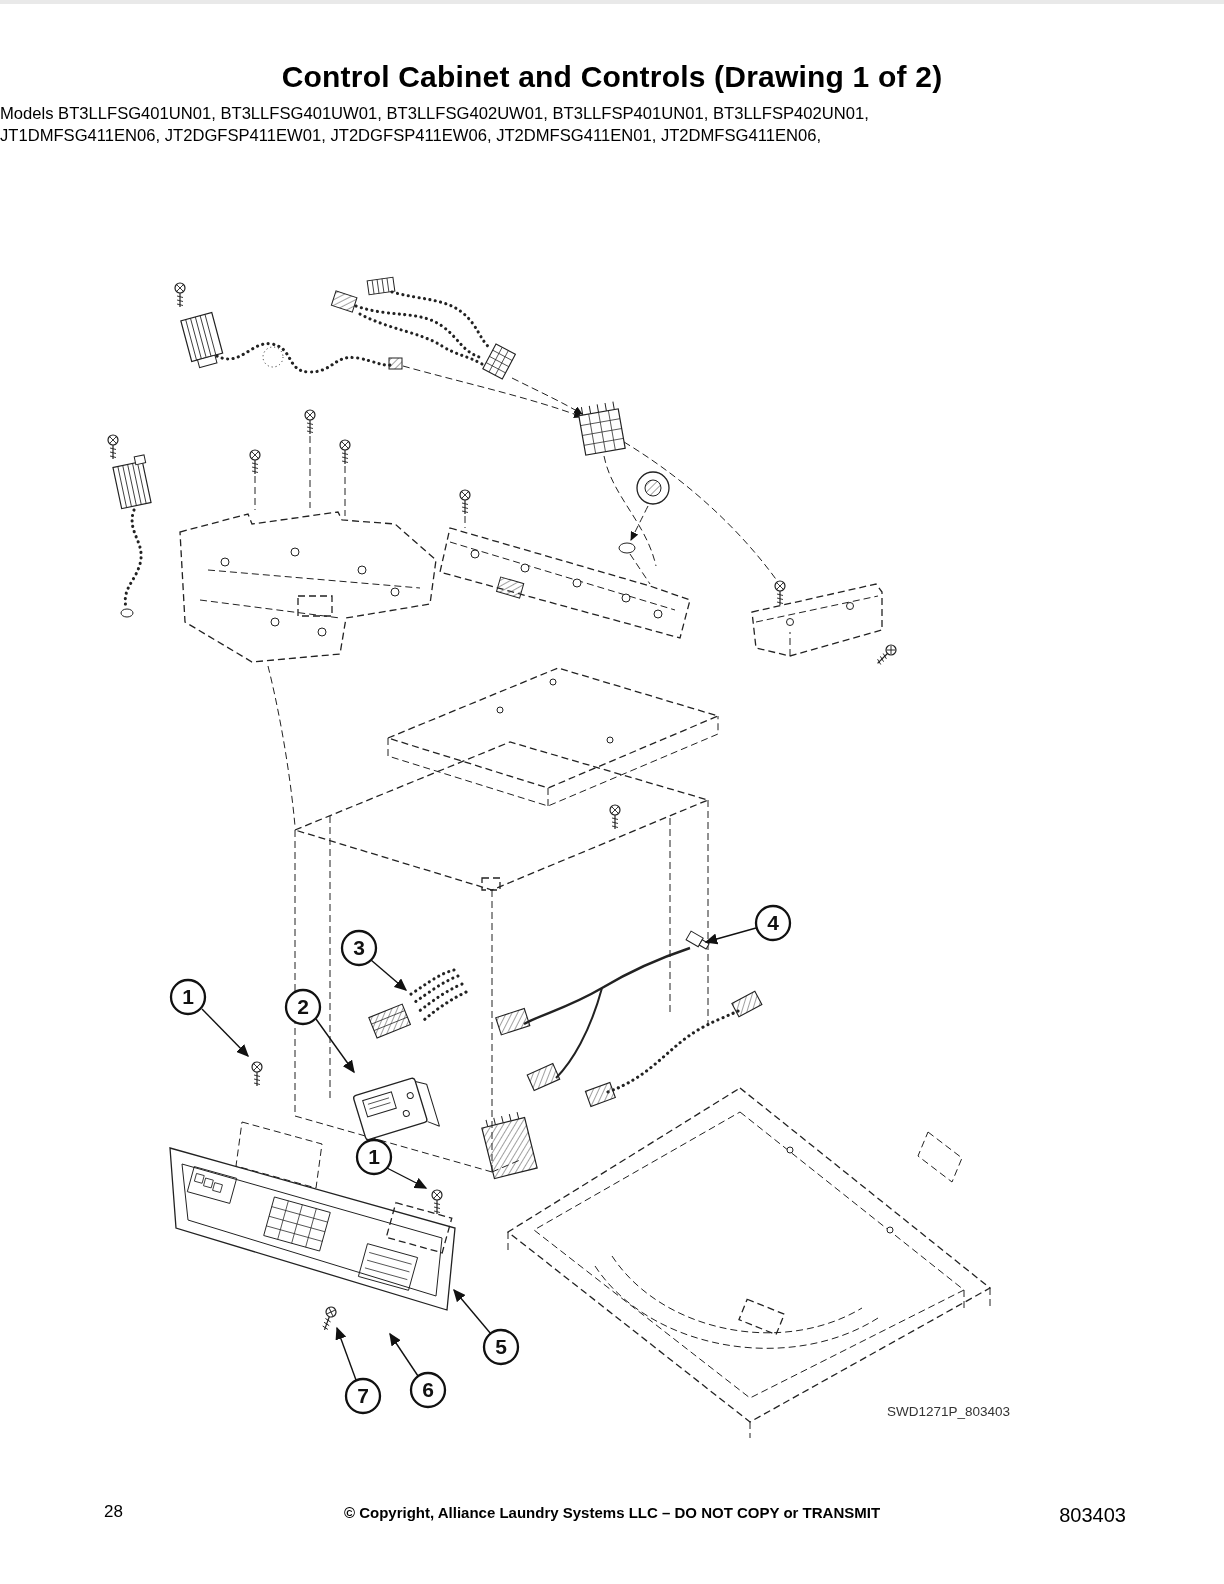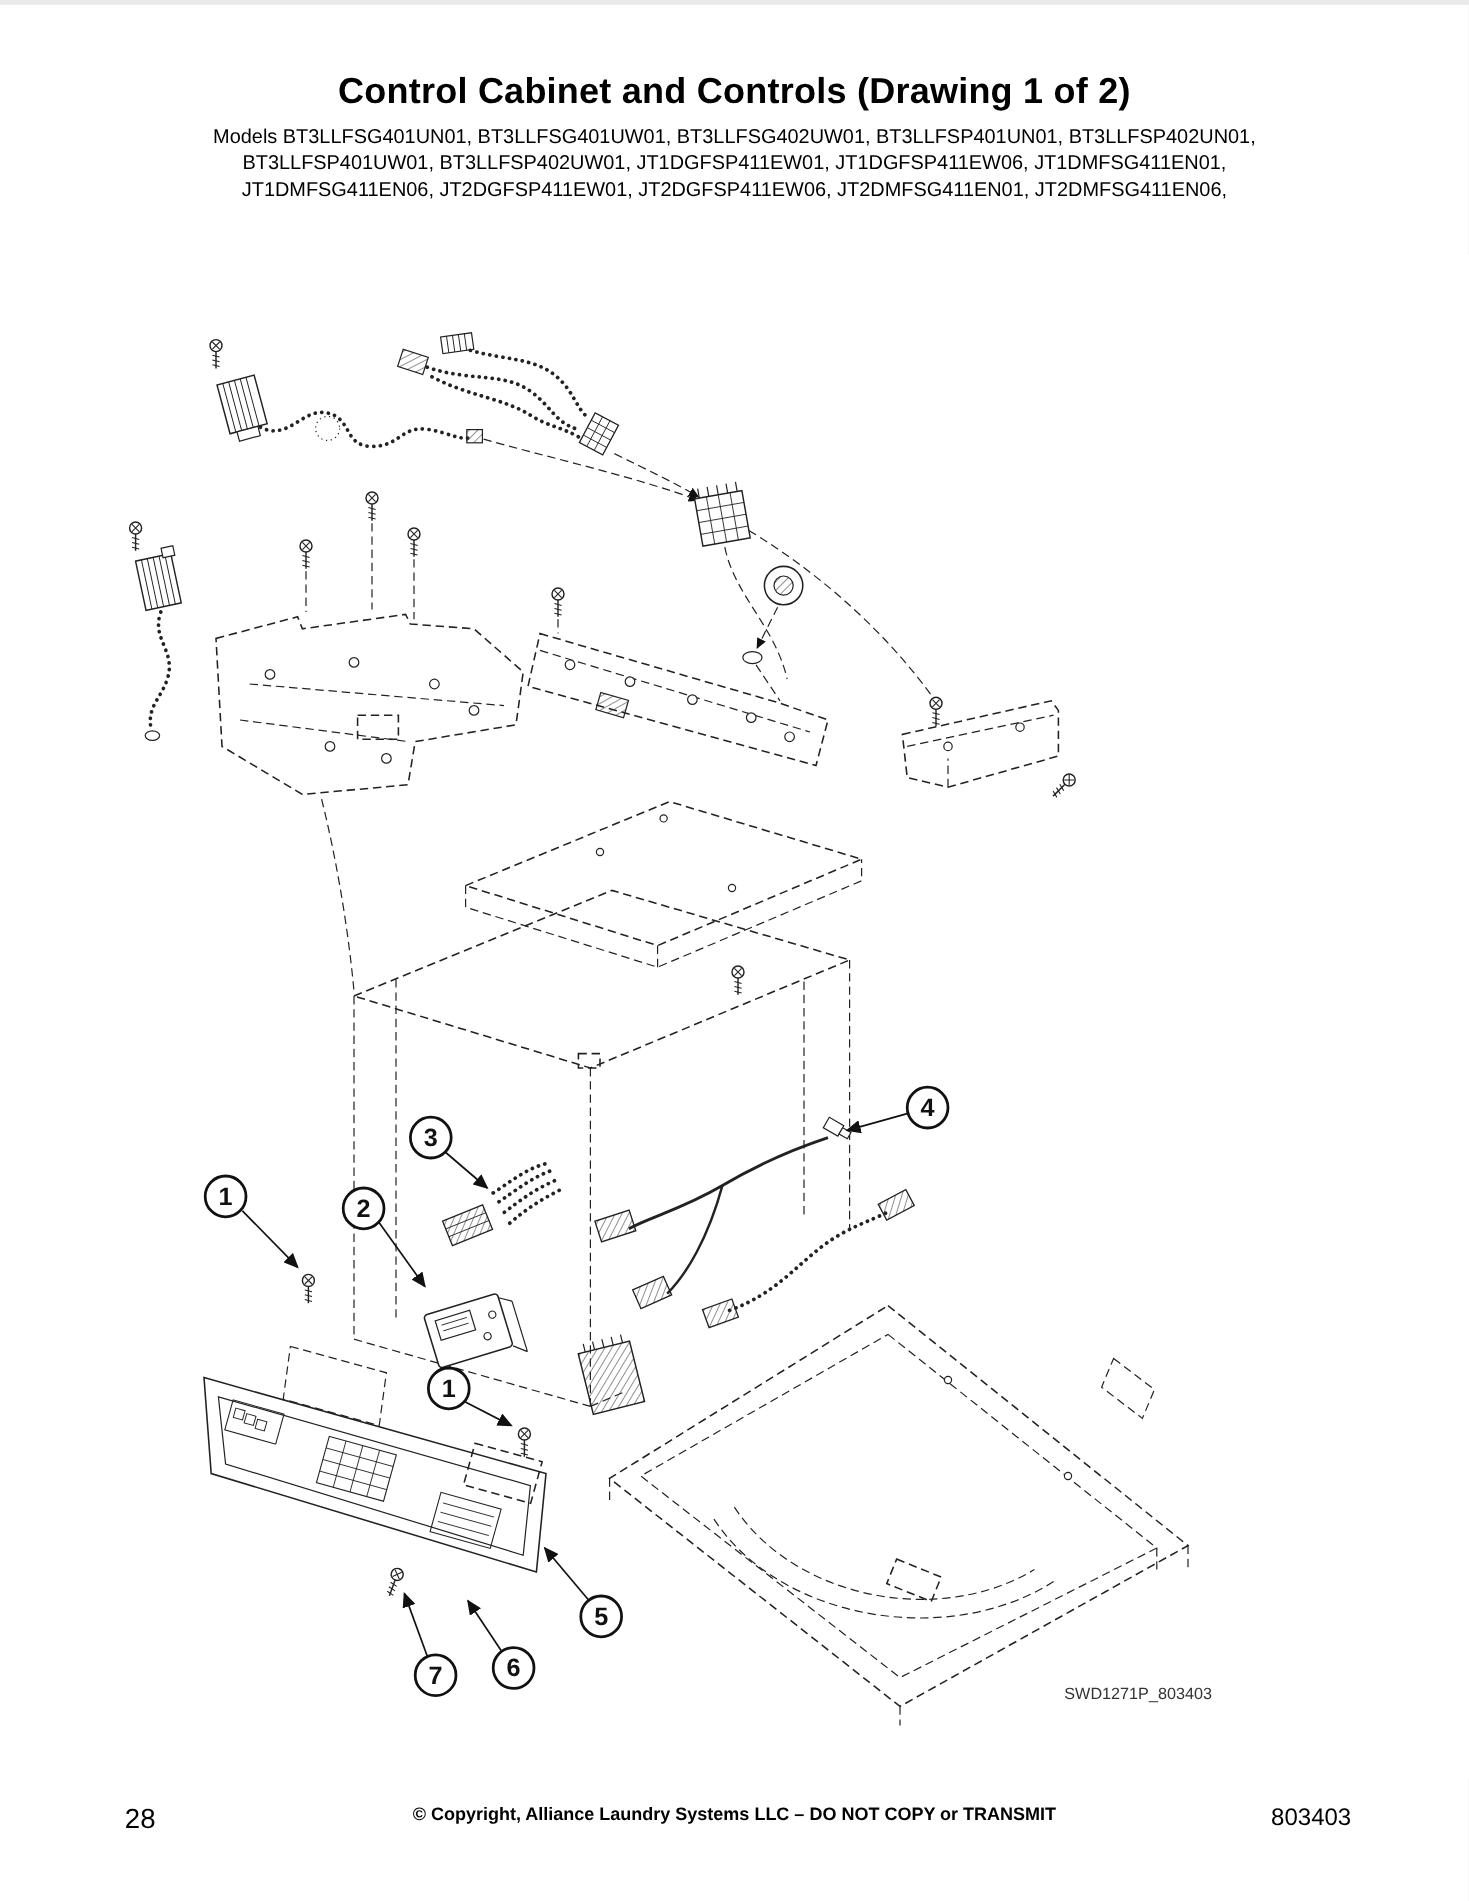--- a/index.html
+++ b/index.html
@@ -9,50 +9,49 @@
     background: #ffffff; color: #000;
     font-family: "Liberation Sans", sans-serif;
   }
   .title {
     position: absolute; top: 56px; left: 0; width: 100%;
     text-align: center; font-size: 30px; font-weight: 700; margin: 0;
     letter-spacing: 0.2px;
   }
   .models {
     position: absolute; top: 99px; left: 0; width: 100%;
-    text-align: center; font-size: 16.6px; line-height: 1.33; color: #000;
+    font-size: 16.6px; line-height: 1.33; color: #000;
   }
   .drawing { position: absolute; left: 90px; top: 266px; width: 1044px; height: 1180px; }
 
   
   .d-svg { display: block; }
   .d-svg .dash  { fill: none; stroke: #222; stroke-width: 1.3; stroke-dasharray: 7 4; }
   .d-svg .thin  { stroke-width: 1; }
   .d-svg .dot   { fill: none; stroke: #222; stroke-width: 3.1; stroke-dasharray: 0.1 5.4; stroke-linecap: round; }
   .d-svg .hole  { fill: #fff; stroke: #222; stroke-width: 1; }
   .d-svg .leader { fill: none; stroke: #111; stroke-width: 1.4; }
   .d-svg .callout circle { fill: #fff; stroke: #111; stroke-width: 2.3; }
   .d-svg .callout text { font: 700 21px "Liberation Sans", sans-serif; fill: #111; text-anchor: middle; }
   .d-svg .code { font: 13.5px "Liberation Sans", sans-serif; fill: #333; }
 
   .footer { position: absolute; top: 1496px; left: 0; width: 100%; height: 30px; }
-  .page-num { position: absolute; left: 104px; top: 2px; font-size: 23px; text-align: right; }
+  .page-num { position: absolute; left: 104px; top: 2px; font-size: 17px; text-align: right; }
   .copyright { display: block; text-align: center; font-size: 15px; font-weight: 700; padding-top: 4px; }
   .doc-num { position: absolute; right: 98px; top: 4px; font-size: 20px; }
 </style>
 </head>
 <body>
 
 <div class="page">
 
   <h1 class="title">Control Cabinet and Controls (Drawing 1 of 2)</h1>
 
   <div class="models">
     <div>Models BT3LLFSG401UN01, BT3LLFSG401UW01, BT3LLFSG402UW01, BT3LLFSP401UN01, BT3LLFSP402UN01,</div>
-    <div>BT3LLFSP401UW01, BT3LLFSP402UW01, JT1DGFSP411EW01, JT1DGFSP411EW06, JT1DMFSG411EN01,</div>
     <div>JT1DMFSG411EN06, JT2DGFSP411EW01, JT2DGFSP411EW06, JT2DMFSG411EN01, JT2DMFSG411EN06,</div>
   </div>
 
   <div class="drawing">
     <svg class="d-svg" viewBox="0 0 1044 1180" width="1044" height="1180">
       <defs>
         <marker id="arw" markerWidth="10" markerHeight="8" refX="8" refY="4" orient="auto">
           <path d="M0,0 L9,4 L0,8 Z" fill="#111"></path>
         </marker>
         <pattern id="hatch" width="5" height="5" patternUnits="userSpaceOnUse" patternTransform="rotate(45)">

